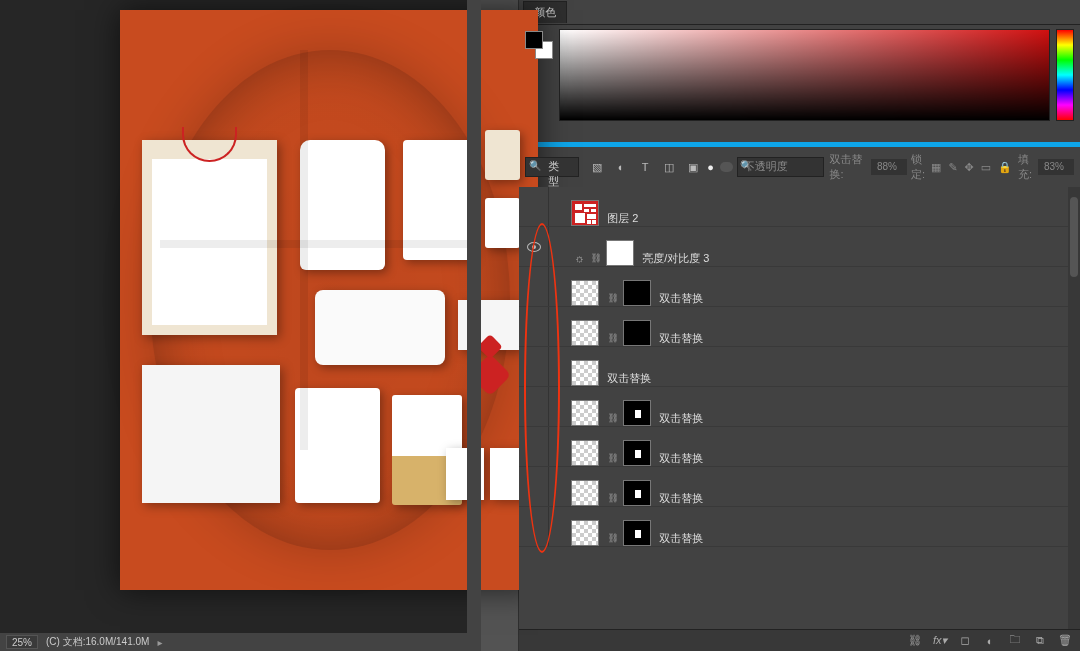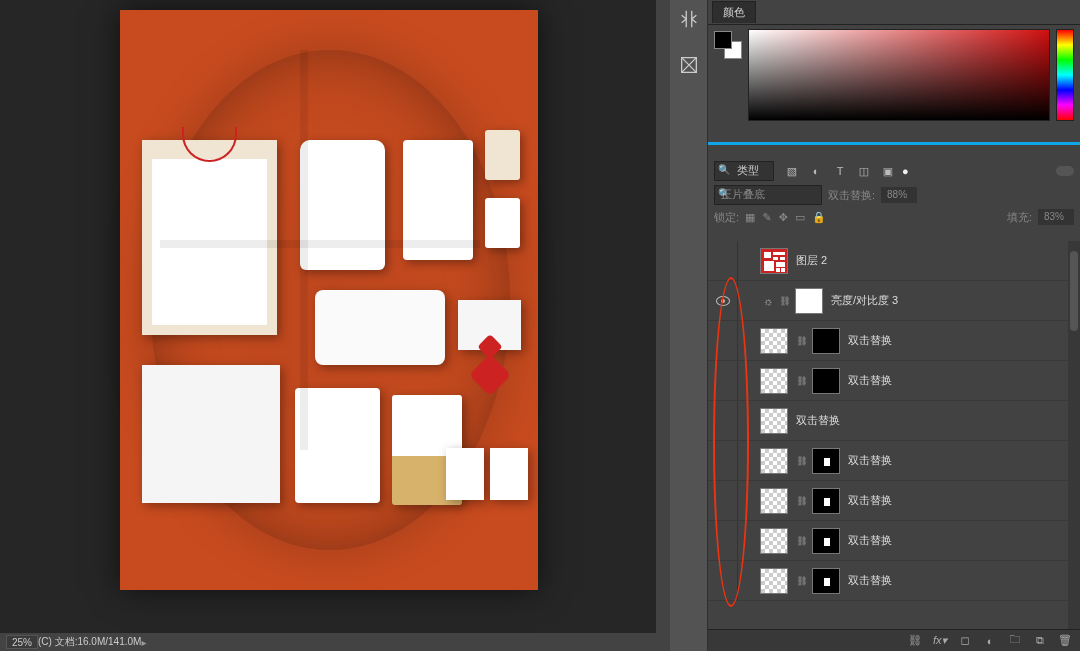--- a/index.html
+++ b/index.html
@@ -65,20 +65,21 @@
       pointer-events:none; opacity:.6;
     }
     .status-bar {
       position: absolute;
       bottom: 0; left: 0; right: 0;
       height: 18px;
       background: #434343;
       display: flex; align-items: center;
       font-size: 10px; color: #ccc;
       padding: 0 6px;
+      gap: 8px;
     }
     .status-bar .field { background:#3a3a3a; padding:0 5px; border:1px solid #555; height:14px; line-height:13px; }
     .status-bar .chev { color:#999; }
 
     
     .right {
       flex: 0 0 410px;
       background: #434343;
       display: flex;
     }
@@ -134,23 +135,23 @@
 
     .layer-panel-tabs {
       height: 24px; display:flex; align-items:flex-end;
       padding-left:4px; gap:0;
       background:#3a3a3a; border-top:1px solid #222;
     }
     .layer-panel-tabs .panel-tab.active { background:#424242; }
 
     .layer-controls {
       background:#424242;
-      padding:16px 6px;
-      border-top:3px solid #0ea5e9;
-      display:flex; flex-direction:column; gap:4px;
+      padding:5px 6px;
+      border-top:5px solid #0ea5e9;
+      display:flex; flex-direction:row; gap:4px;
     }
     .ctrl-row { display:flex; align-items:center; gap:6px; font-size:11px; color:#bbb; }
     .kind-select {
       background:#333; border:1px solid #222; color:#ccc;
       padding:1px 14px 1px 22px; font-size:11px; height:20px;
       position:relative;
     }
     .kind-select::before { content:"🔍"; position:absolute; left:3px; top:2px; font-size:10px;}
     .filter-btns { display:flex; gap:8px; margin-left:4px; color:#bbb; }
     .filter-btns span { width:16px; text-align:center; }
@@ -161,21 +162,21 @@
     .dimmed { color:#888; }
     .value-box { background:#333; padding:0 6px; min-width:36px; height:16px; line-height:16px; font-size:10px; color:#888; }
     .lock-icons { display:flex; gap:7px; color:#888; }
 
     .layers-list {
       flex:1; overflow:hidden;
       background:#424242;
       position:relative;
     }
     .layer-row {
-      display:flex; align-items:center;
+      display:flex; align-items:flex-end;
       height:40px; border-bottom:1px solid #393939;
       padding-right:8px;
     }
     .vis-toggle {
       width:30px; height:100%;
       display:flex; align-items:center; justify-content:center;
       border-right:1px solid #333;
     }
     .eye { width:14px; height:10px; border:1px solid #bbb; border-radius:60% 60% 60% 60%; position:relative; }
     .eye::after { content:""; position:absolute; left:4px; top:2px; width:4px; height:4px; border-radius:50%; background:#bbb; }
@@ -302,21 +303,21 @@
           <span>▧</span>
           <span>◐</span>
           <span>T</span>
           <span>◫</span>
           <span>▣</span>
         </div>
         <span style="color:#eee;">●</span>
         <div class="pill"></div>
       </div>
       <div class="ctrl-row">
-        <div class="kind-select dimmed" style="padding-left:6px; width:108px;">正片叠底</div>
+        <div class="kind-select dimmed" style="padding-left:6px; width:108px;">不透明度</div>
         <span class="dimmed">双击替换:</span>
         <span class="value-box">88%</span>
       </div>
       <div class="ctrl-row">
         <span class="dimmed">锁定:</span>
         <div class="lock-icons">
           <span>▦</span>
           <span>✎</span>
           <span>✥</span>
           <span>▭</span>

